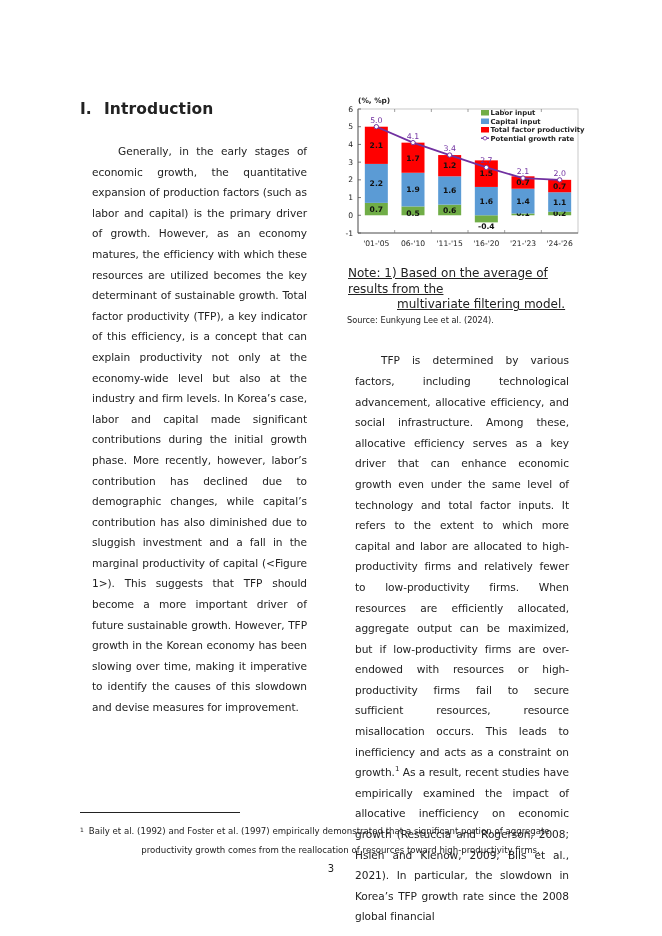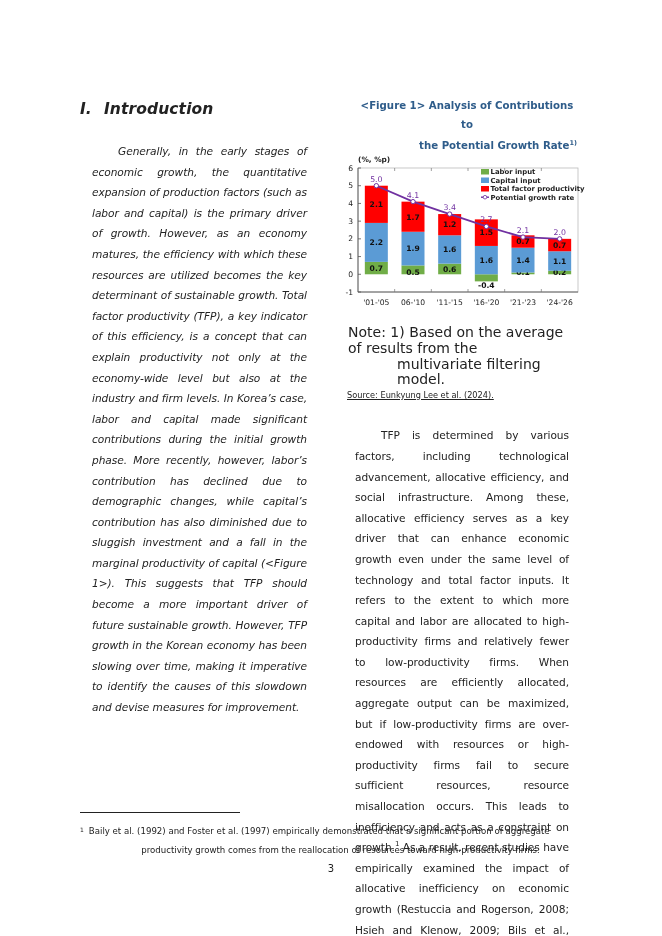--- a/index.html
+++ b/index.html
@@ -1,54 +1,50 @@
 <!DOCTYPE html>
 <html><head>
 <meta charset="utf-8">
 <style>
   html, body { margin:0; padding:0; background:#ffffff; }
   body { width:662px; height:936px; position:relative; overflow:hidden;
          font-family:"DejaVu Sans", sans-serif; color:#222; }
-  .col-left { position:absolute; left:80px; top:96px; width:239px;font-style:italic; }
+  .col-left { position:absolute; left:80px; top:96px; width:239px; }
   .col-right { position:absolute; left:343px; top:96px; width:238px; }
   .section-title { font-size:15.5px; font-weight:bold; margin:0; height:26px; line-height:26px; letter-spacing:0.1px; }
   .section-title .num { display:inline-block; width:24px; }
   .para { font-size:10.6px; line-height:20.6px; text-align:justify; text-indent:26px; margin:12px; letter-spacing:-0.05px; }
   .col-left .para { margin-top:19px; }
   .fig-title { color:#2e5c8a; font-weight:bold; font-size:10.2px; text-align:center; line-height:19px; margin:0; padding-left:10px; }
   .fig-title sup { font-size:6.5px; }
   .chart-wrap { position:relative; width:248px; height:170px; margin-left:-3px; margin-top:0; }
   svg text { font-family:"DejaVu Sans", sans-serif; }
-  .note { font-size:14px; line-height:15.6px; margin:0; color:#222; }
+  .note { font-size:12px; line-height:15.6px; margin:0; color:#222;text-decoration:underline; }
   .note .indent { padding-left:49px; display:block; }
-  .source { font-size:8.2px; line-height:15.6px; margin:0 0 0 4px;text-decoration:underline; }
+  .source { font-size:8.2px; line-height:15.6px; margin:0 0 0 4px; }
   .col-right .para { margin-top:22px; }
   .fn-rule { position:absolute; left:80px; top:812px; width:160px; border-top:1px solid #222; }
   .footnote { position:absolute; left:80px; top:822px; width:510px; font-size:8.6px; line-height:19px; color:#222; }
   .footnote .fn-mark { font-size:6px; vertical-align:top; position:relative; top:-2px; margin-right:5px; }
   .footnote .cont { padding-left:11px; display:block;text-align:center; }
   .page-num { position:absolute; left:0; width:662px; top:863px; text-align:center; font-size:10px; }
   .fnref { font-size:7px; vertical-align:top; position:relative; top:-3px; }
 </style>
 </head>
 <body>
 
 <div class="col-left">
   <h1 class="section-title">
     <span class="num">I.</span><span>Introduction</span>
   </h1>
   <p class="para">Generally, in the early stages of economic growth, the quantitative expansion of production factors (such as labor and capital) is the primary driver of growth. However, as an economy matures, the efficiency with which these resources are utilized becomes the key determinant of sustainable growth. Total factor productivity (TFP), a key indicator of this efficiency, is a concept that can explain productivity not only at the economy-wide level but also at the industry and firm levels. In Korea’s case, labor and capital made significant contributions during the initial growth phase. More recently, however, labor’s contribution has declined due to demographic changes, while capital’s contribution has also diminished due to sluggish investment and a fall in the marginal productivity of capital (&lt;Figure 1&gt;). This suggests that TFP should become a more important driver of future sustainable growth. However, TFP growth in the Korean economy has been slowing over time, making it imperative to identify the causes of this slowdown and devise measures for improvement.</p>
 </div>
 
 <div class="col-right">
   <div>
-    <p class="fig-title">
-      <span>&lt;Figure 1&gt; Analysis of Contributions to</span><br>
-      <span style="padding-left:62px">the Potential Growth Rate</span><sup>1)</sup>
-    </p>
     <div class="chart-wrap">
       <svg id="chart" width="248" height="170">
         <text id="ylabel" x="18" y="7" font-size="7.4" font-weight="bold" fill="#222">(%, %p)</text>
         <g id="frame">
             <rect x="18" y="13" width="220" height="124" fill="none" stroke="#bbb" stroke-width="0.8"></rect>
             <line x1="18" y1="13" x2="18" y2="137" stroke="#555" stroke-width="0.9"></line>
             <line x1="18" y1="137" x2="238" y2="137" stroke="#555" stroke-width="0.9"></line>
             <line x1="54.666666666666664" y1="137" x2="54.666666666666664" y2="134" stroke="#777" stroke-width="0.7"></line>
             <line x1="54.666666666666664" y1="13" x2="54.666666666666664" y2="16" stroke="#777" stroke-width="0.7"></line>
             <line x1="91.33333333333333" y1="137" x2="91.33333333333333" y2="134" stroke="#777" stroke-width="0.7"></line>

